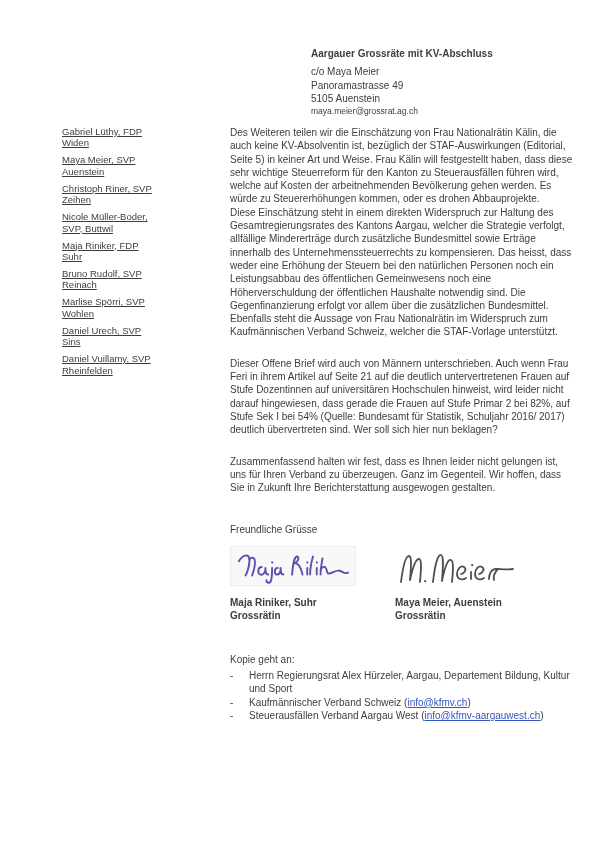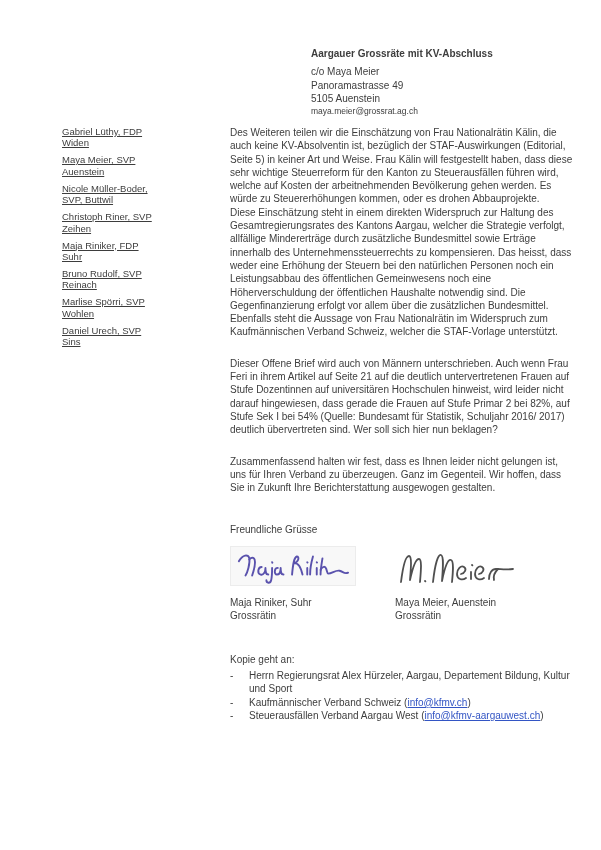--- a/index.html
+++ b/index.html
@@ -21,21 +21,21 @@
   
   .signatories{position:absolute;left:62px;top:126px;width:158px;font-size:9.5px;line-height:11.4px;}
   .sg{margin-bottom:5.6px;text-decoration:underline;}
   
   .letter-body{position:absolute;left:230px;top:126px;width:345px;font-size:10px;line-height:13.3px;}
   .letter-body p{margin:0;}
   .letter-body p.gap{margin-top:18px;}
   .closing{margin-top:29px;}
   
   .sig-row{margin-top:5px;display:flex;}
-  .sig-col{width:165px;}
+  .sig-col{width:165px;font-weight:bold;}
   .sig-slot{position:relative;height:54px;}
   .sig-img-box{
     position:absolute;left:0;top:4px;width:126px;height:40px;
     background:#f8f8f8;border:1px solid #ececec;box-sizing:border-box;
   }
   .sig-img-box svg{display:block;width:100%;height:100%;}
   .sig-svg-plain{position:absolute;left:0;top:2px;}
   .sig-name{line-height:13.3px;}
   
   .cc{margin-top:31px;}
@@ -65,42 +65,46 @@
   <aside class="signatories">
     <div class="sg">
       <div>Gabriel Lüthy, FDP</div>
       <div>Widen</div>
     </div>
     <div class="sg">
       <div>Maya Meier, SVP</div>
       <div>Auenstein</div>
     </div>
     <div class="sg">
+      <div>Christoph Riner, SVP</div>
+      <div>Zeihen</div>
+    </div>
+    <div class="sg">
       <div>Nicole Müller-Boder,</div>
       <div>SVP, Buttwil</div>
-    </div>
-    <div class="sg">
-      <div>Christoph Riner, SVP</div>
-      <div>Zeihen</div>
     </div>
     <div class="sg">
       <div>Maja Riniker, FDP</div>
       <div>Suhr</div>
     </div>
     <div class="sg">
       <div>Bruno Rudolf, SVP</div>
       <div>Reinach</div>
     </div>
     <div class="sg">
       <div>Marlise Spörri, SVP</div>
       <div>Wohlen</div>
     </div>
     <div class="sg">
       <div>Daniel Urech, SVP</div>
       <div>Sins</div>
+    </div>
+    <div class="sg">
+      <div>Daniel Vuillamy, SVP</div>
+      <div>Rheinfelden</div>
     </div>
   </aside>
 
   <main class="letter-body">
     <p>Des Weiteren teilen wir die Einschätzung von Frau Nationalrätin Kälin, die auch keine KV-Absolventin ist, bezüglich der STAF-Auswirkungen (Editorial, Seite 5) in keiner Art und Weise. Frau Kälin will festgestellt haben, dass diese sehr wichtige Steuerreform für den Kanton zu Steuerausfällen führen wird, welche auf Kosten der arbeitnehmenden Bevölkerung gehen werden. Es würde zu Steuererhöhungen kommen, oder es drohen Abbauprojekte.</p>
     <p>Diese Einschätzung steht in einem direkten Widerspruch zur Haltung des Gesamtregierungsrates des Kantons Aargau, welcher die Strategie verfolgt, allfällige Mindererträge durch zusätzliche Bundesmittel sowie Erträge innerhalb des Unternehmenssteuerrechts zu kompensieren. Das heisst, dass weder eine Erhöhung der Steuern bei den natürlichen Personen noch ein Leistungsabbau des öffentlichen Gemeinwesens noch eine Höherverschuldung der öffentlichen Haushalte notwendig sind. Die Gegenfinanzierung erfolgt vor allem über die zusätzlichen Bundesmittel. Ebenfalls steht die Aussage von Frau Nationalrätin im Widerspruch zum Kaufmännischen Verband Schweiz, welcher die STAF-Vorlage unterstützt.</p>
     <p class="gap">Dieser Offene Brief wird auch von Männern unterschrieben. Auch wenn Frau Feri in ihrem Artikel auf Seite 21 auf die deutlich untervertretenen Frauen auf Stufe Dozentinnen auf universitären Hochschulen hinweist, wird leider nicht darauf hingewiesen, dass gerade die Frauen auf Stufe Primar 2 bei 82%, auf Stufe Sek I bei 54% (Quelle: Bundesamt für Statistik, Schuljahr 2016/ 2017) deutlich übervertreten sind. Wer soll sich hier nun beklagen?</p>
     <p class="gap">Zusammenfassend halten wir fest, dass es Ihnen leider nicht gelungen ist, uns für Ihren Verband zu überzeugen. Ganz im Gegenteil. Wir hoffen, dass Sie in Zukunft Ihre Berichterstattung ausgewogen gestalten.</p>
 
     <div class="closing">Freundliche Grüsse</div>

